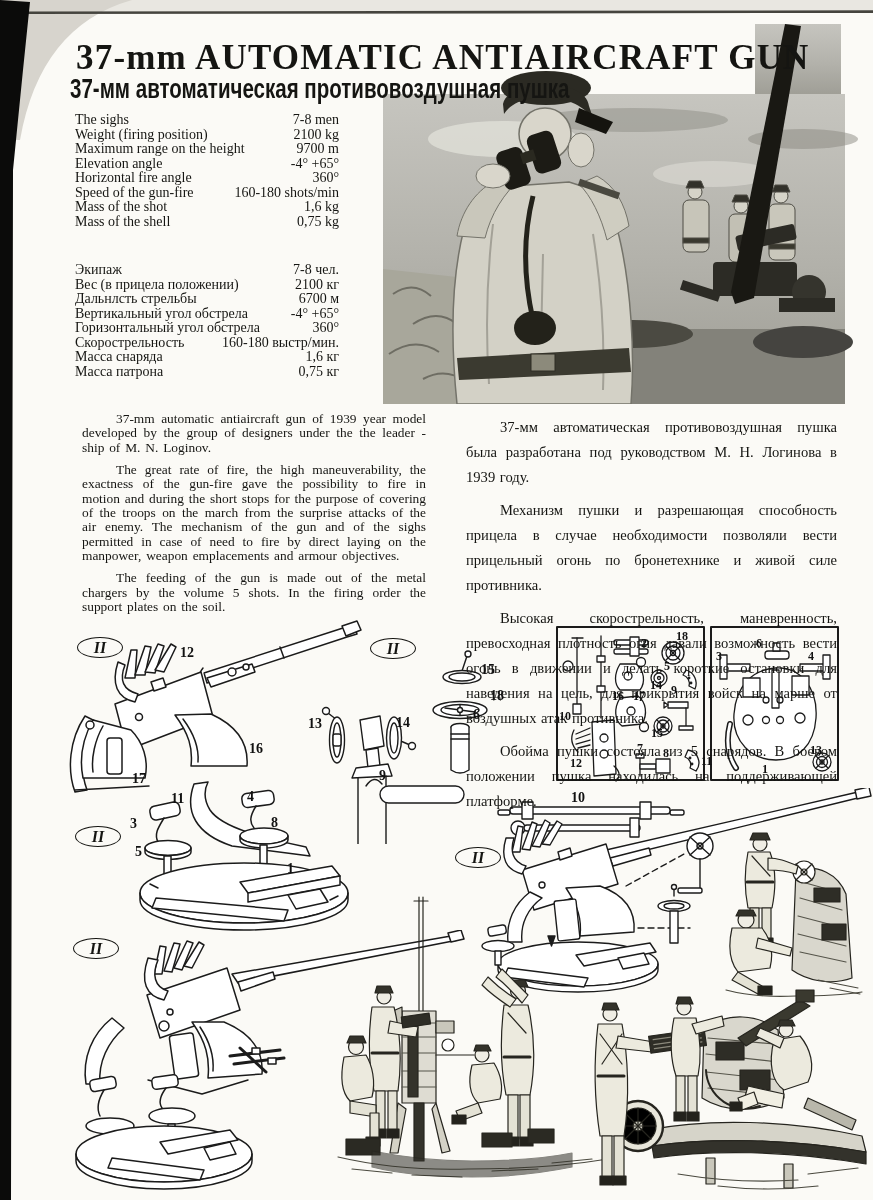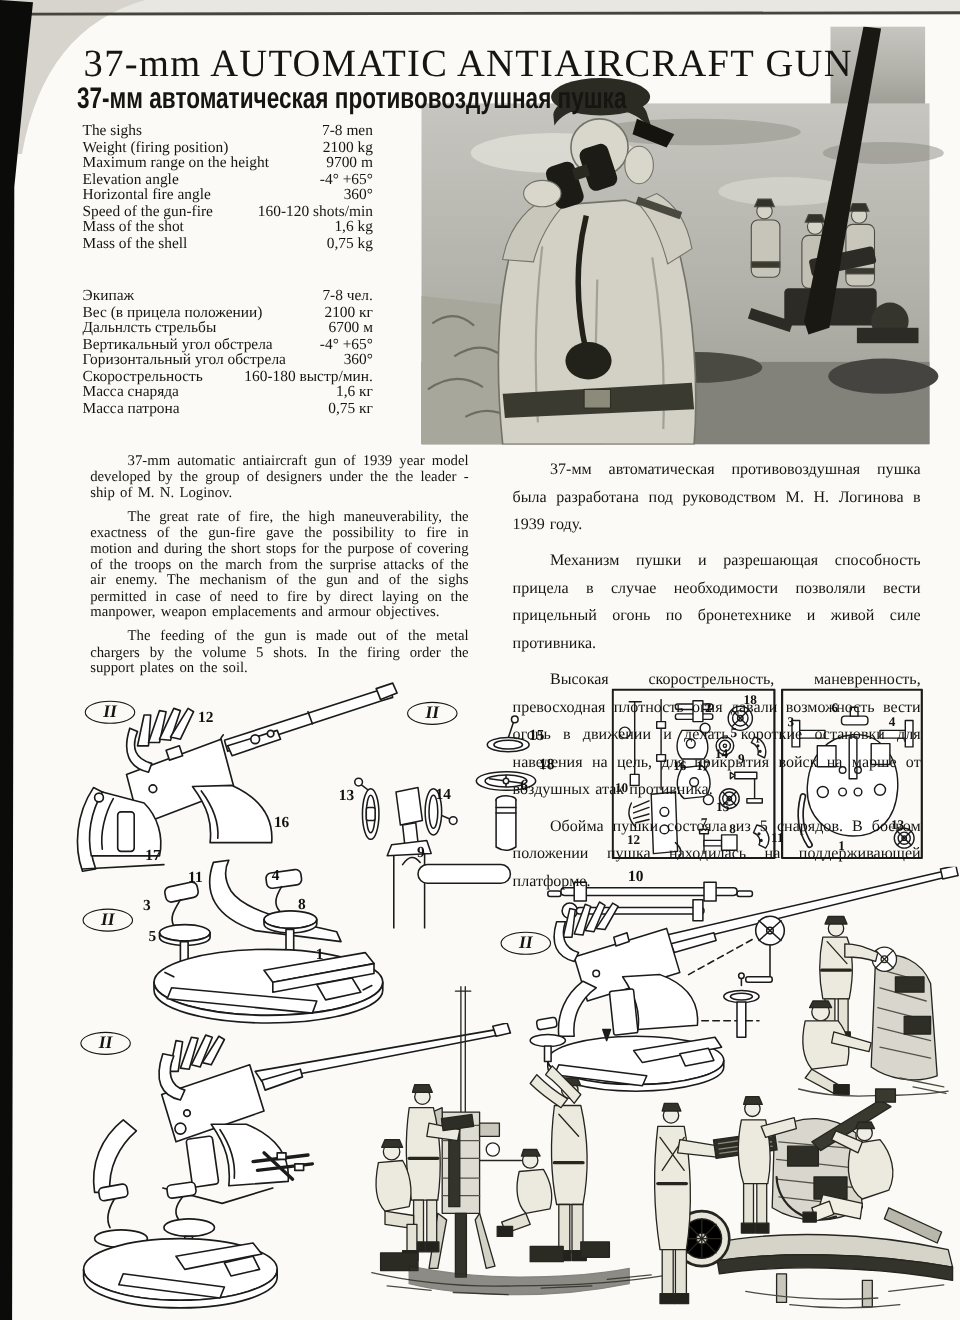--- a/index.html
+++ b/index.html
@@ -1,20 +1,20 @@
 <!DOCTYPE html>
 <html><head>
 <meta charset="utf-8">
 <style>
   html,body{margin:0;padding:0;background:#888;}
   #sheet{position:relative;width:873px;height:1200px;background:#fbfaf6;overflow:hidden;
          font-family:"Liberation Serif",serif;color:#151512;}
   .abs{position:absolute;}
   
-  .title-en{left:76px;top:38px;font-size:35px;font-weight:normal;letter-spacing:1.2px;white-space:nowrap;z-index:3;}
+  .title-en{left:76px;top:38px;font-size:35px;font-weight:bold;letter-spacing:1.2px;white-space:nowrap;z-index:3;}
   .title-ru{left:70px;top:74px;font-size:27px;font-weight:bold;font-family:"Liberation Sans",sans-serif;
             transform:scaleX(.76);transform-origin:left top;white-space:nowrap;z-index:3;letter-spacing:0;}
   
   .spec{left:75px;width:264px;z-index:3;font-size:14px;}
   .spec .row{display:flex;justify-content:space-between;line-height:14.5px;white-space:nowrap;}
   .spec .val{text-align:right;}
   
   .col{z-index:3;text-align:justify;}
   .col p{margin:8px;text-indent:34px;}
   #col-en{left:74px;top:404px;width:360px;font-size:13.4px;line-height:14.35px;word-spacing:1.5px;}
@@ -124,21 +124,21 @@
     <div class="row">
         <span>Elevation angle</span>
         <span class="val">-4° +65°</span>
       </div>
     <div class="row">
         <span>Horizontal fire angle</span>
         <span class="val">360°</span>
       </div>
     <div class="row">
         <span>Speed of the gun-fire</span>
-        <span class="val">160-120 shots/min</span>
+        <span class="val">160-180 shots/min</span>
       </div>
     <div class="row">
         <span>Mass of the shot</span>
         <span class="val">1,6 kg</span>
       </div>
     <div class="row">
         <span>Mass of the shell</span>
         <span class="val">0,75 kg</span>
       </div>
   </div>

